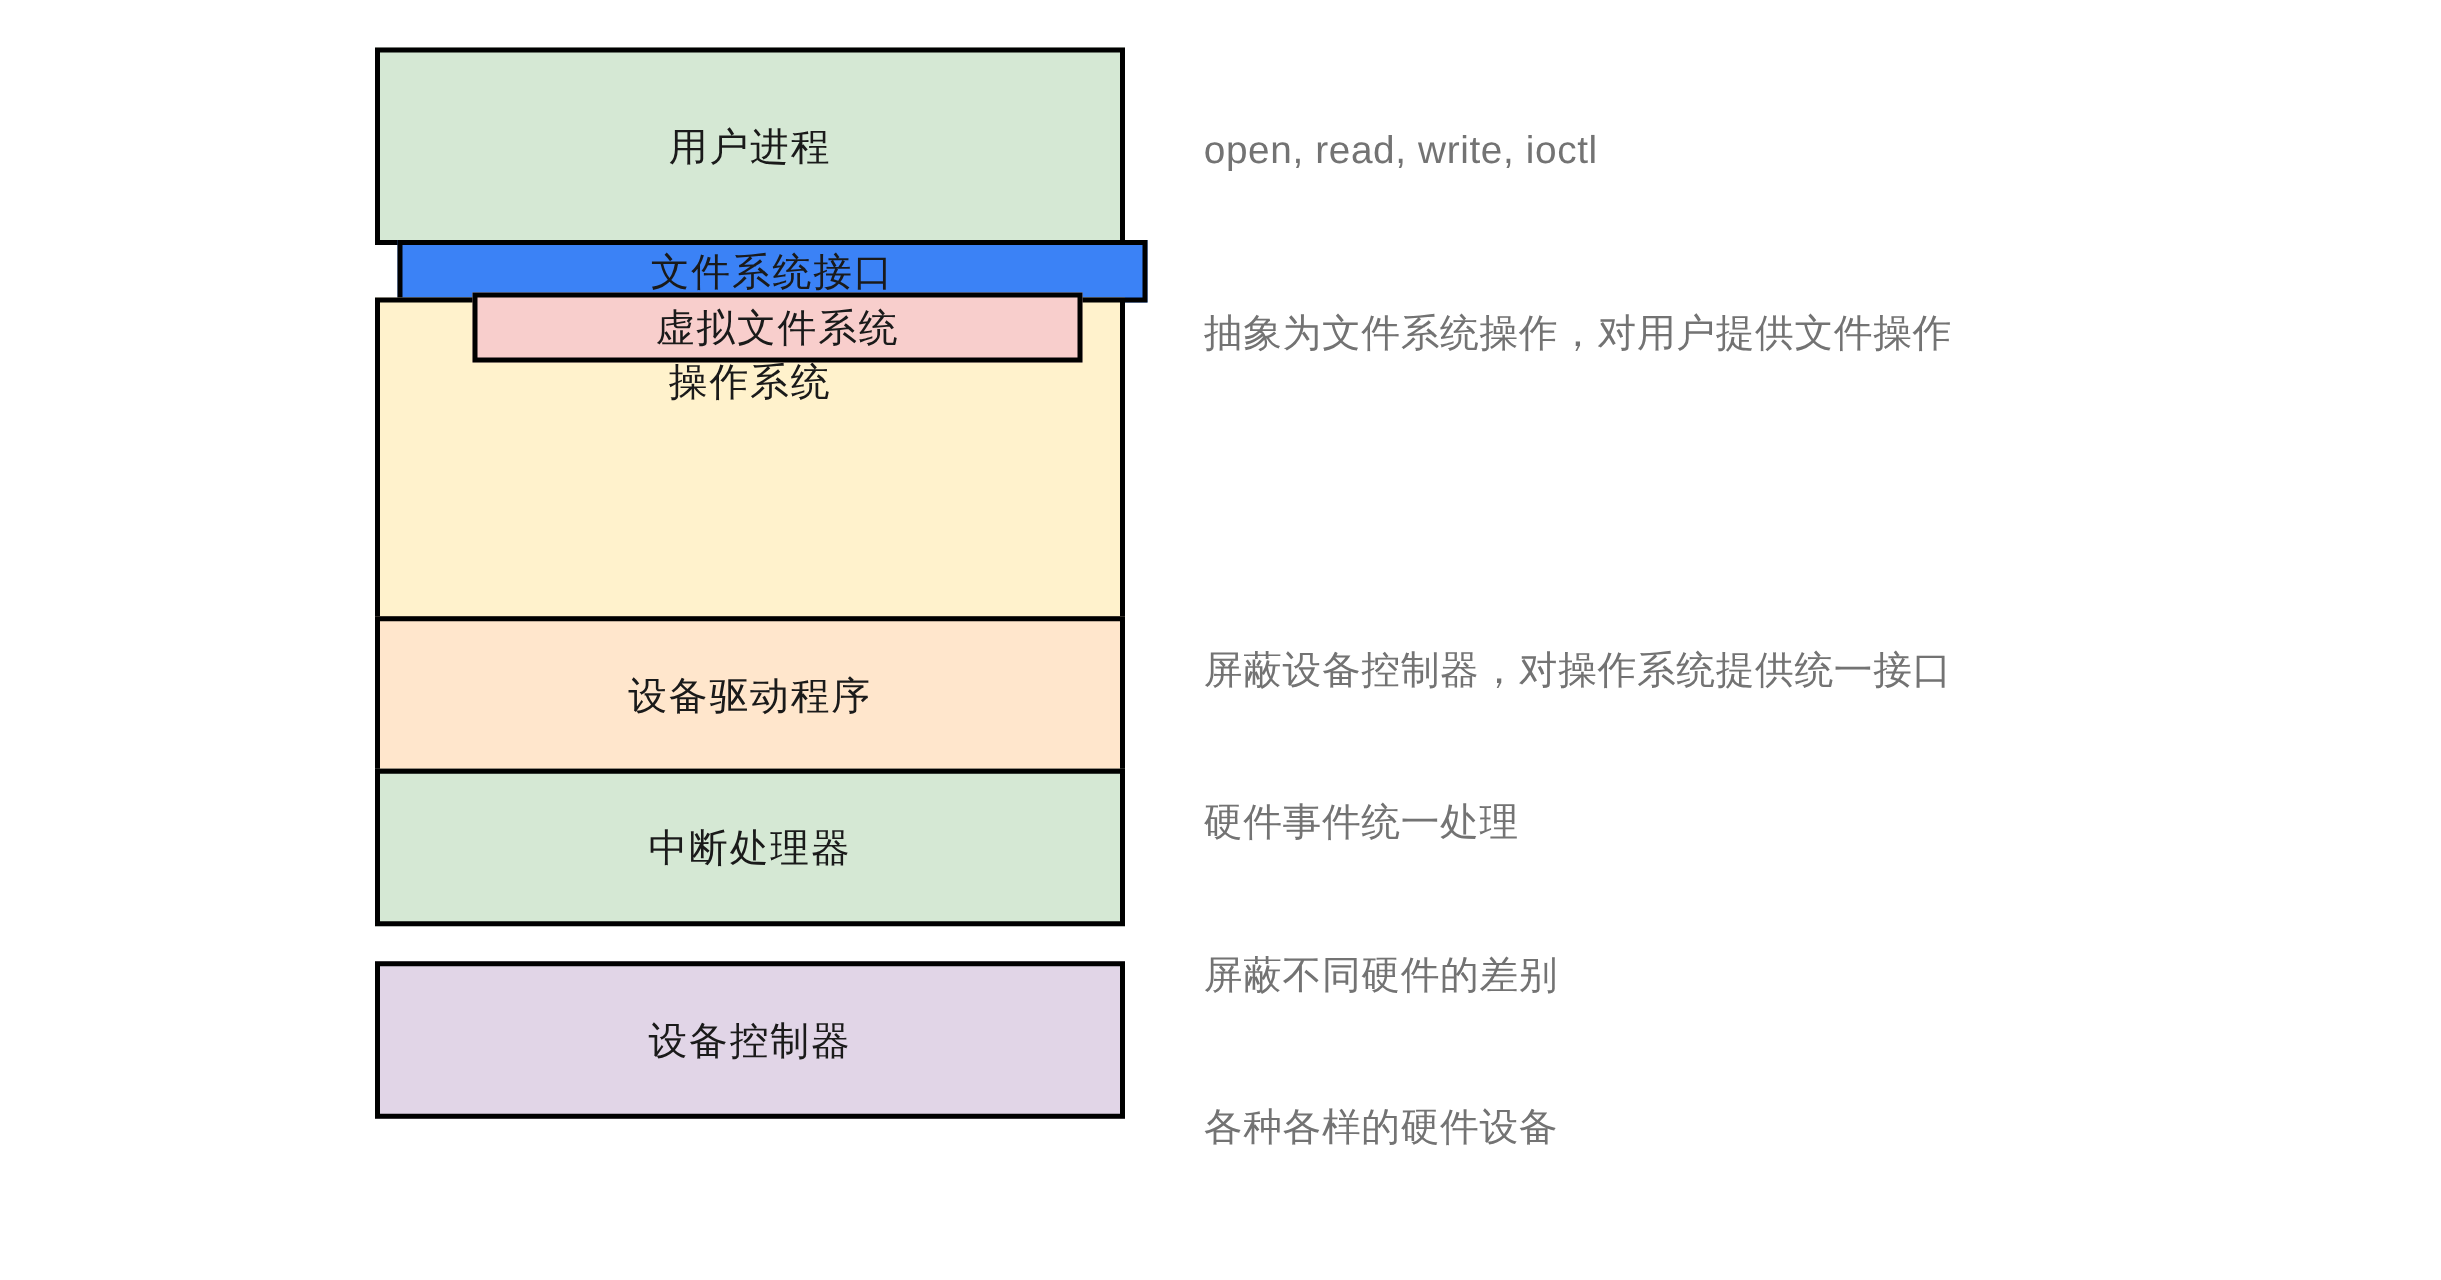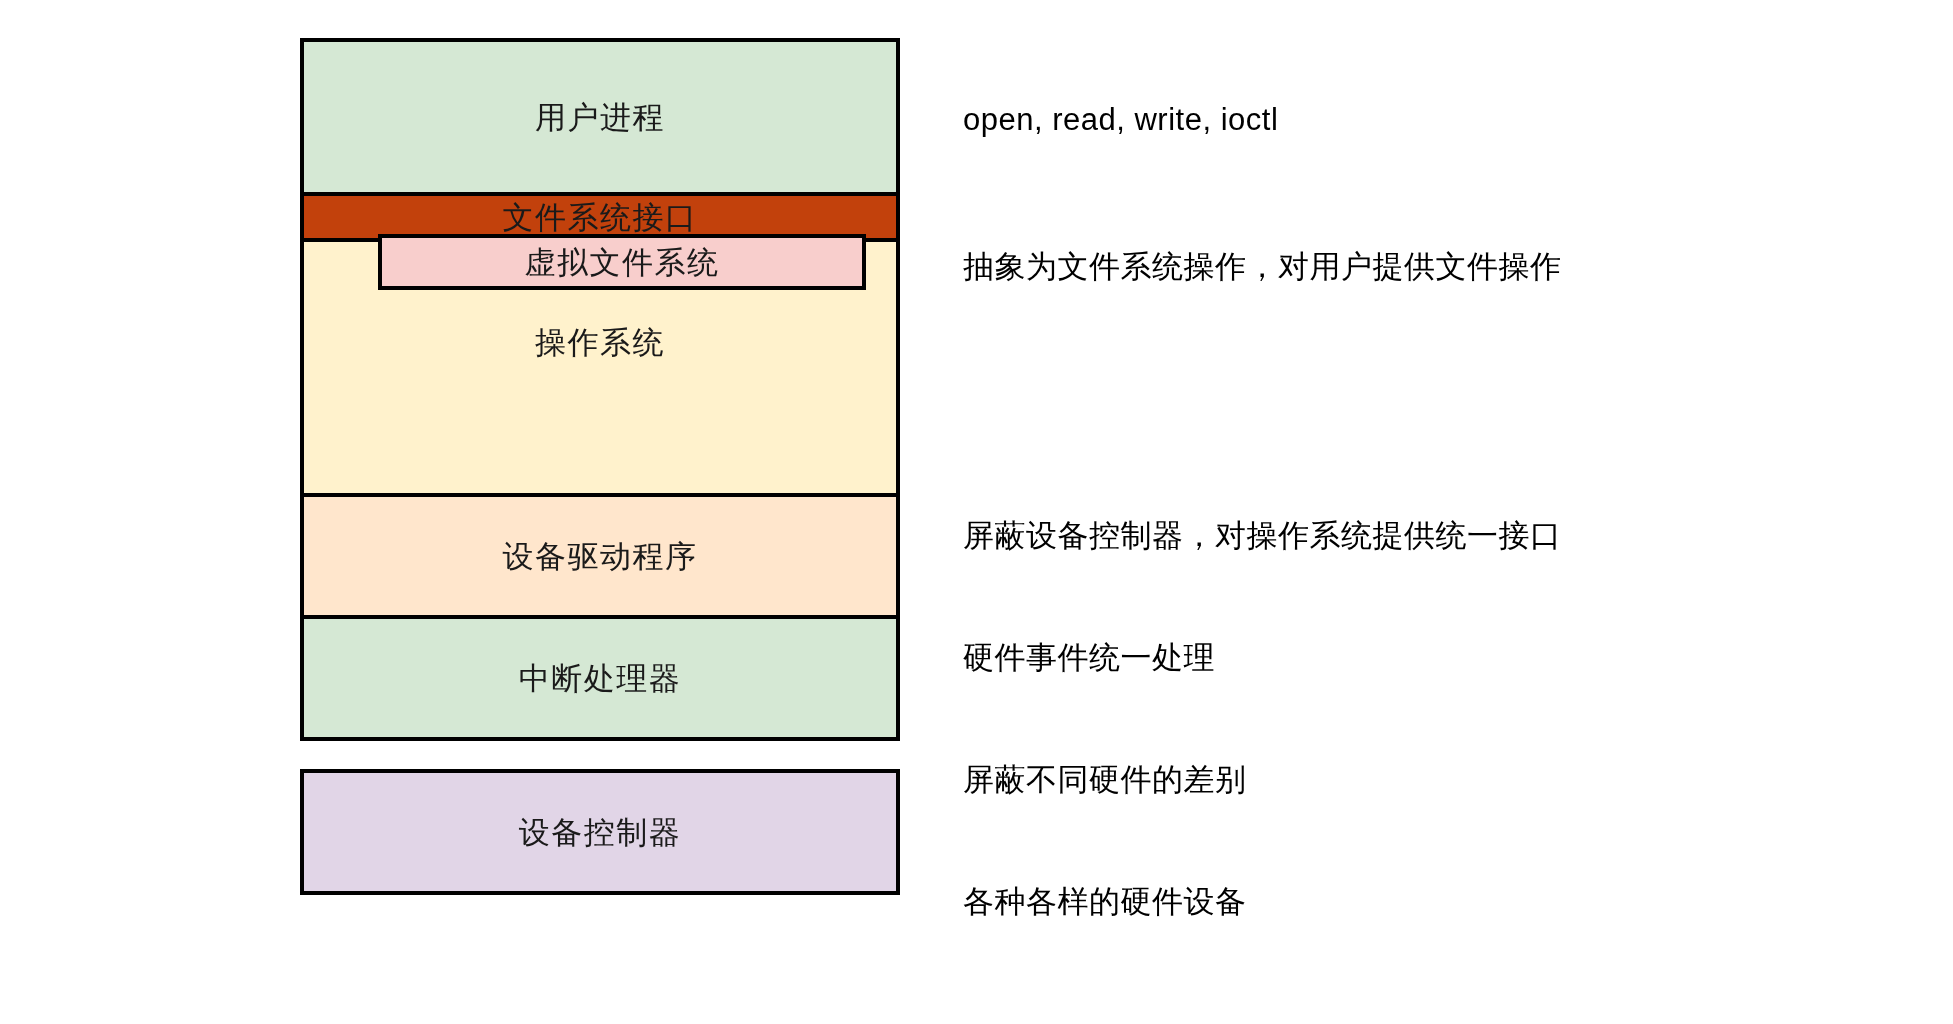--- a/index.html
+++ b/index.html
@@ -47,31 +47,31 @@
   .layer-label {
     font-size: 31px;
     color: #1a1a1a;
     letter-spacing: 1.5px;
     line-height: 1;
     white-space: nowrap;
   }
 
   
   .layer-user-process   { top: 0px;   height: 158px; background: #d5e8d4; }
-  .layer-fs-interface   { top: 154px; height: 50px;  background: #c2410c; }
+  .layer-fs-interface   { top: 154px; height: 50px;  background: #3b82f6; margin-left: 18px; }
   .layer-os             { top: 200px; height: 259px; background: #fff2cc; }
   .layer-driver         { top: 455px; height: 126px; background: #ffe6cc; }
   .layer-interrupt      { top: 577px; height: 126px; background: #d5e8d4; }
   .layer-controller     { top: 699px; height: 126px; background: #e1d5e7; margin-top: 32px; }
   .layer-hardware       { top: 821px; height: 124px; background: #f5cfcb; }
 
   
   .layer-os { align-items: flex-start; justify-content: center; }
   .layer-os .layer-label {
-    margin-top: 85px;
+    margin-top: 48px;
   }
 
   
   #layer-vfs {
     position: absolute;
     left: 58px;
     top: 196px;
     width: 488px;
     height: 56px;
     box-sizing: border-box;
@@ -90,21 +90,21 @@
     left: 963px;
     top: 38px;
     width: 930px;
     height: 945px;
   }
 
   .annotation {
     position: absolute;
     left: 0;
     font-size: 31px;
-    color: #000000;
+    color: #737373;
     letter-spacing: 0.5px;
     line-height: 1.15;
     white-space: nowrap;
   }
 
   .ann-syscalls   { top: 64px;  }
   .ann-vfs        { top: 211px; }
   .ann-driver     { top: 480px; }
   .ann-interrupt  { top: 602px; }
   .ann-controller { top: 724px; }

